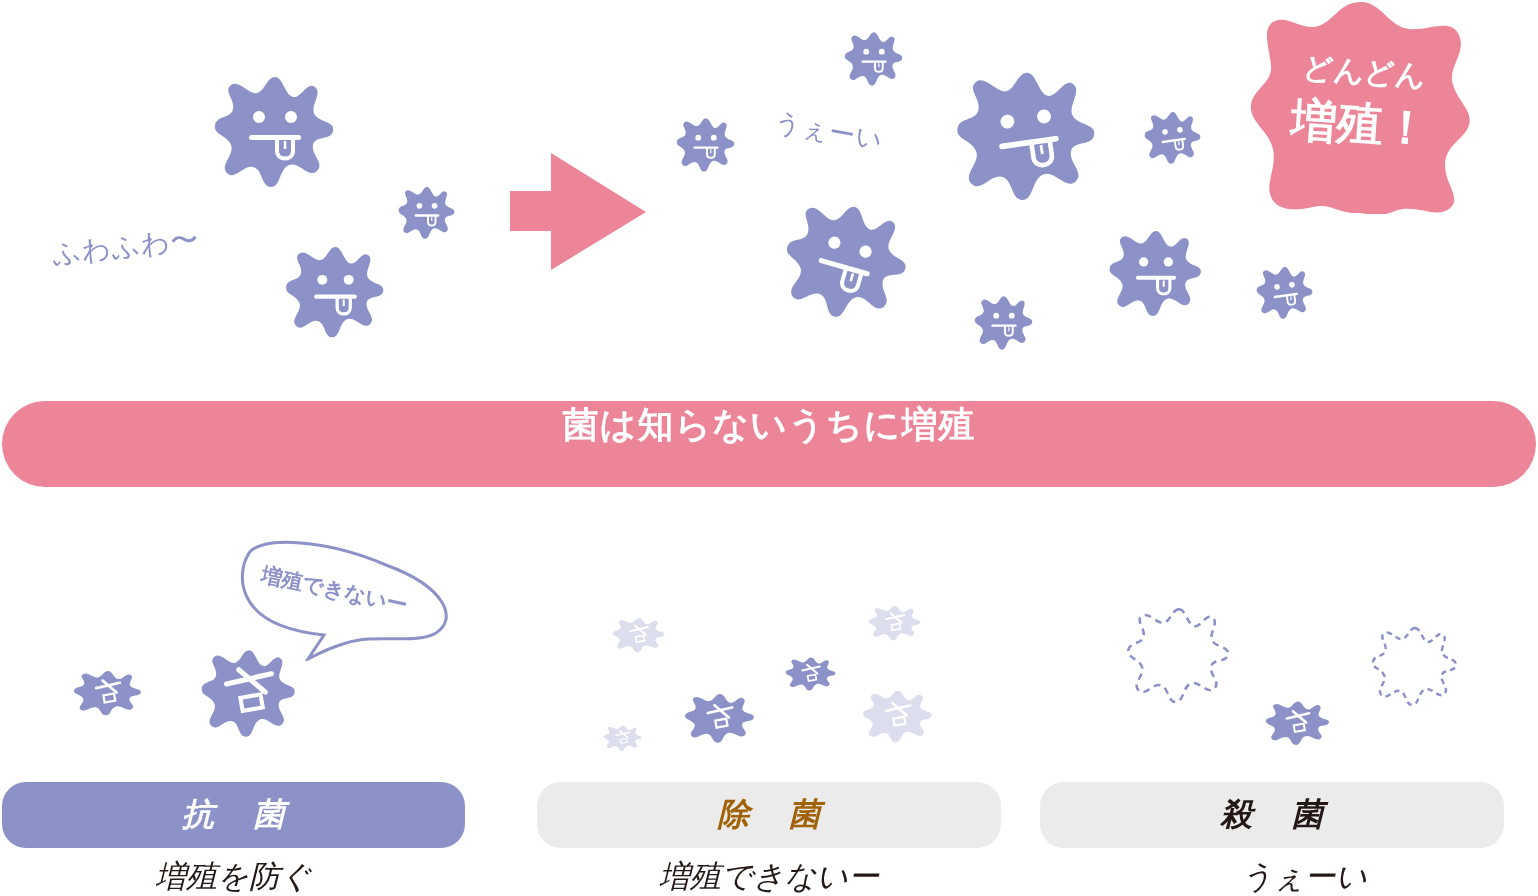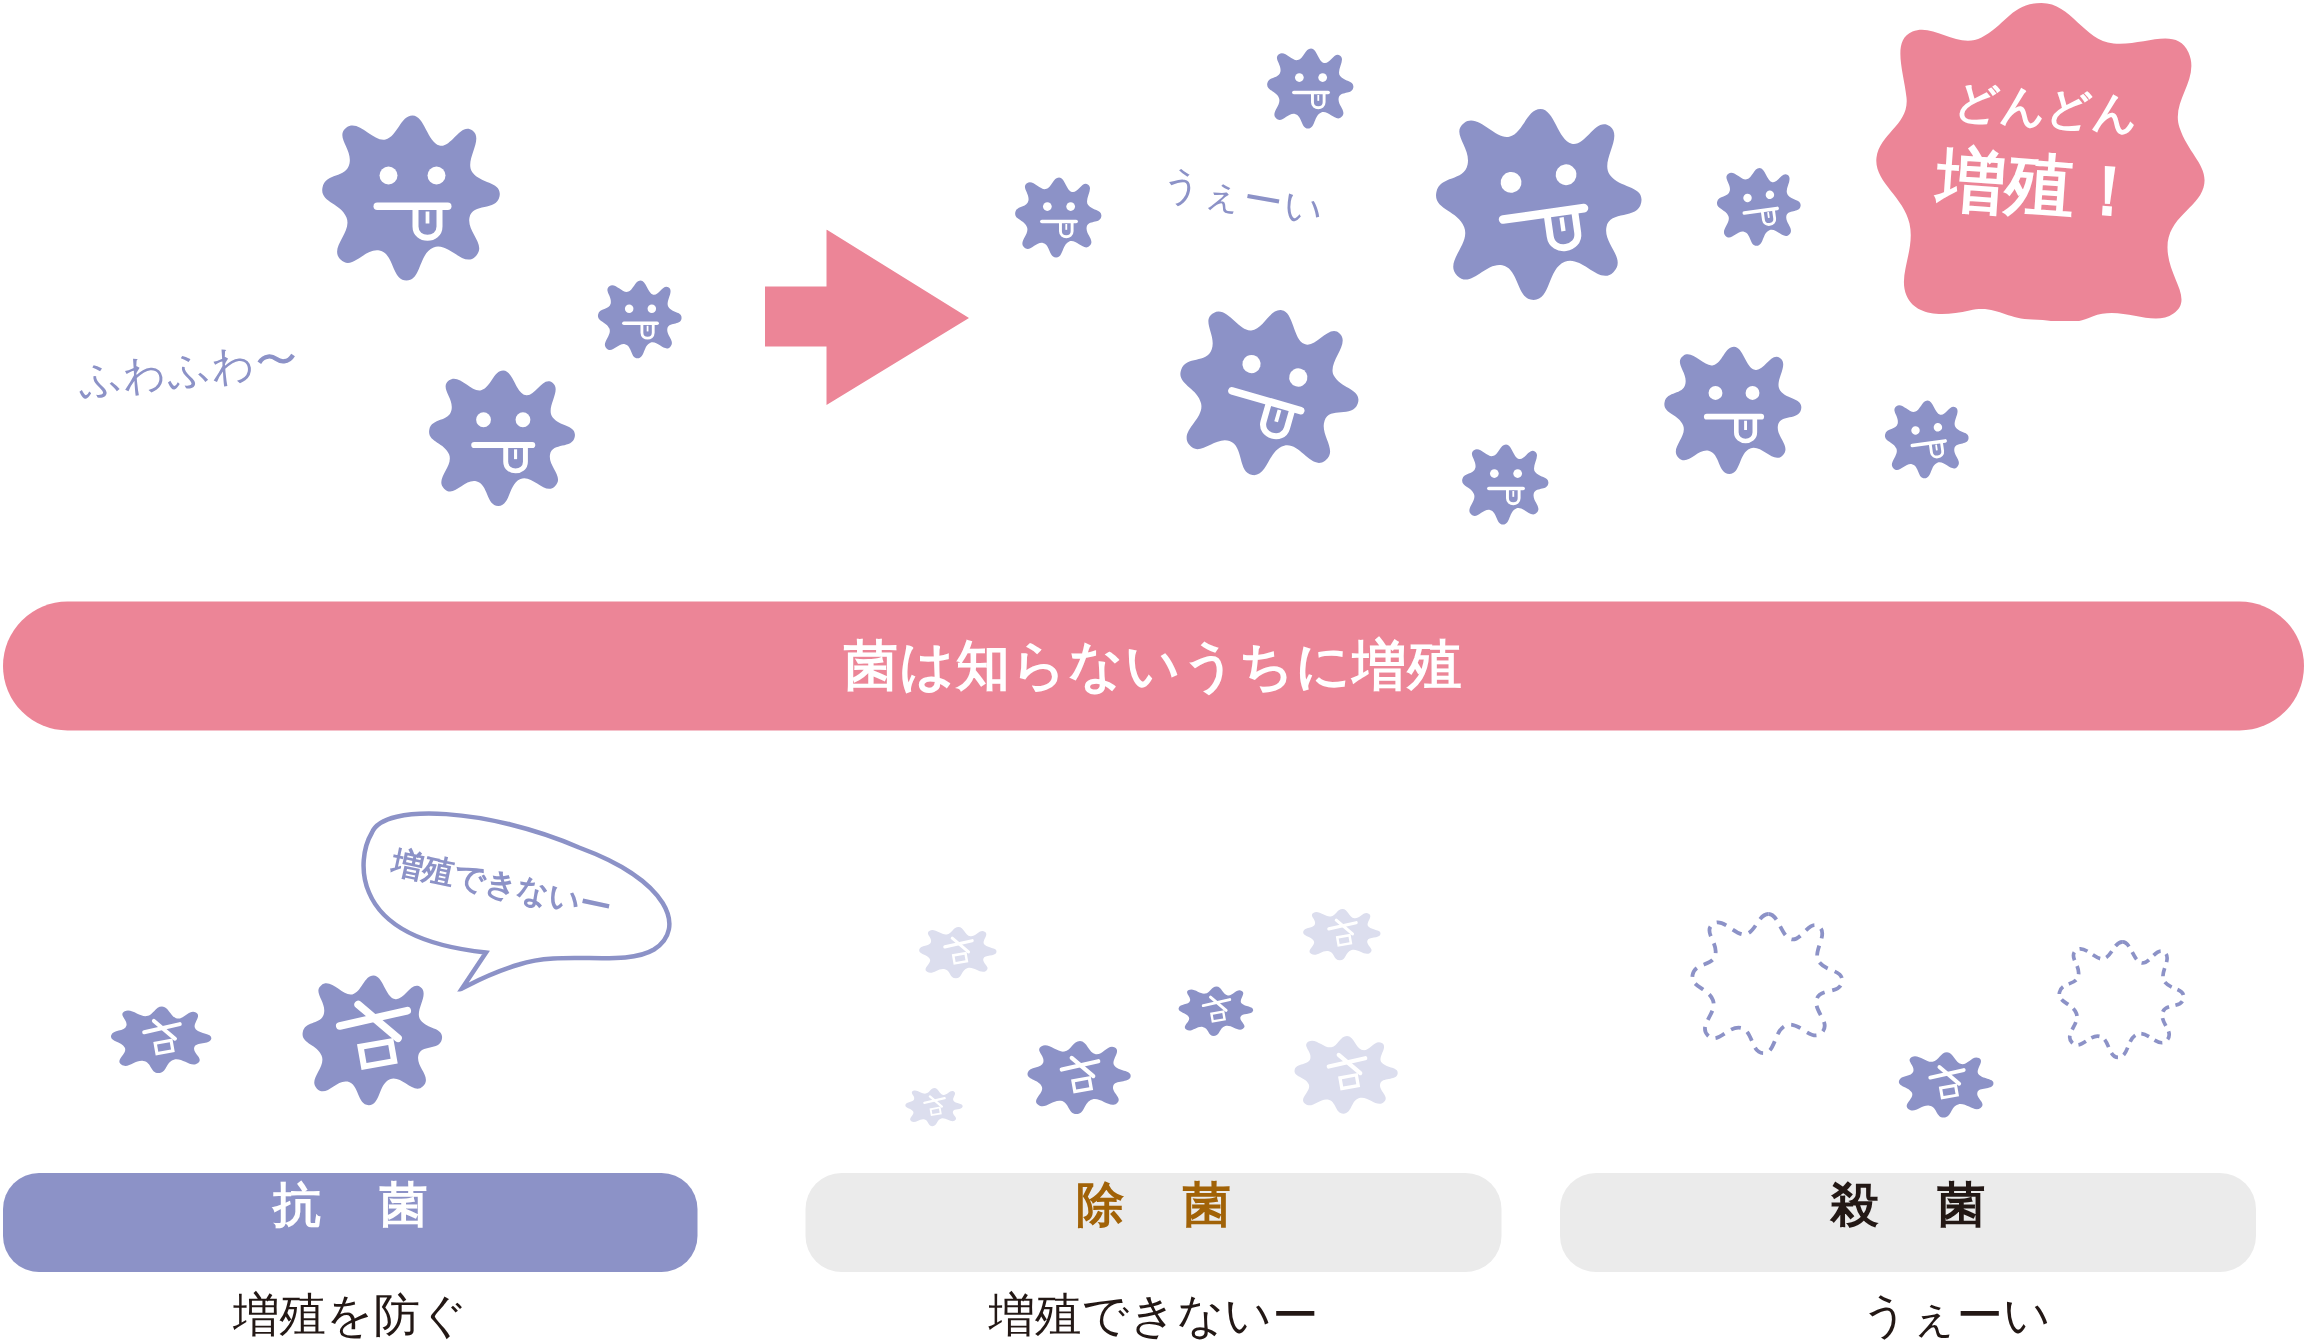--- a/index.html
+++ b/index.html
@@ -2,28 +2,28 @@
 <html><head>
 <meta charset="utf-8">
 <style>
   html, body { margin:0; padding:0; background:#ffffff; }
   body { width:1538px; height:896px; position:relative; overflow:hidden;
          font-family:"DejaVu Sans", "Liberation Sans", sans-serif; }
   .abs { position:absolute; }
   svg.germ { position:absolute; overflow:visible; }
   .caption-hand { position:absolute; color:#8c92c7; font-size:28px; letter-spacing:1px; white-space:nowrap; }
   .banner { position:absolute; left:2px; top:401px; width:1534px; height:86px; border-radius:43px;
-            display:flex; align-items:center; justify-content:center; color:#fff;
+            display:flex; justify-content:center; color:#fff;
             font-size:36px; font-weight:bold; letter-spacing:1px; }
   .pill { position:absolute; top:782px; height:66px; border-radius:24px;
-          display:flex; justify-content:center;
-          font-size:32px; font-weight:bold; letter-spacing:14px; }
+          display:flex; align-items:center; justify-content:center;
+          font-size:32px; font-weight:bold; letter-spacing:14px;font-style:italic; }
   .pill span { margin-right:-14px; }
   .desc { position:absolute; top:856px; height:40px; display:flex; justify-content:center;
-          font-size:31px; color:#231815; white-space:nowrap; }
+          font-size:31px; color:#231815; white-space:nowrap;font-style:italic; }
   .burst-text { position:absolute; color:#fff; font-weight:bold; text-align:center; transform:rotate(4deg); }
   .bubble-text { position:absolute; color:#8c92c7; font-size:21px; font-weight:bold; transform:rotate(12deg); white-space:nowrap; }
 </style>
 </head>
 <body>
 
 <svg width="0" height="0" style="position:absolute">
   <defs>
     <path id="blob" d="M0,-48 C8,-48 10,-30 18,-28 C26,-26 32,-44 40,-38 C48,-32 34,-18 40,-10 C46,-2 60,-4 58,6 C56,16 40,10 38,20 C36,30 50,38 42,46 C34,54 24,36 14,40 C4,44 6,62 -4,62 C-14,62 -12,44 -22,42 C-32,40 -40,56 -48,48 C-56,40 -40,30 -44,20 C-48,10 -62,10 -60,0 C-58,-10 -44,-6 -42,-16 C-40,-26 -52,-34 -44,-40 C-36,-46 -26,-30 -18,-32 C-10,-34 -8,-48 0,-48 Z"></path>
     <g id="face">

